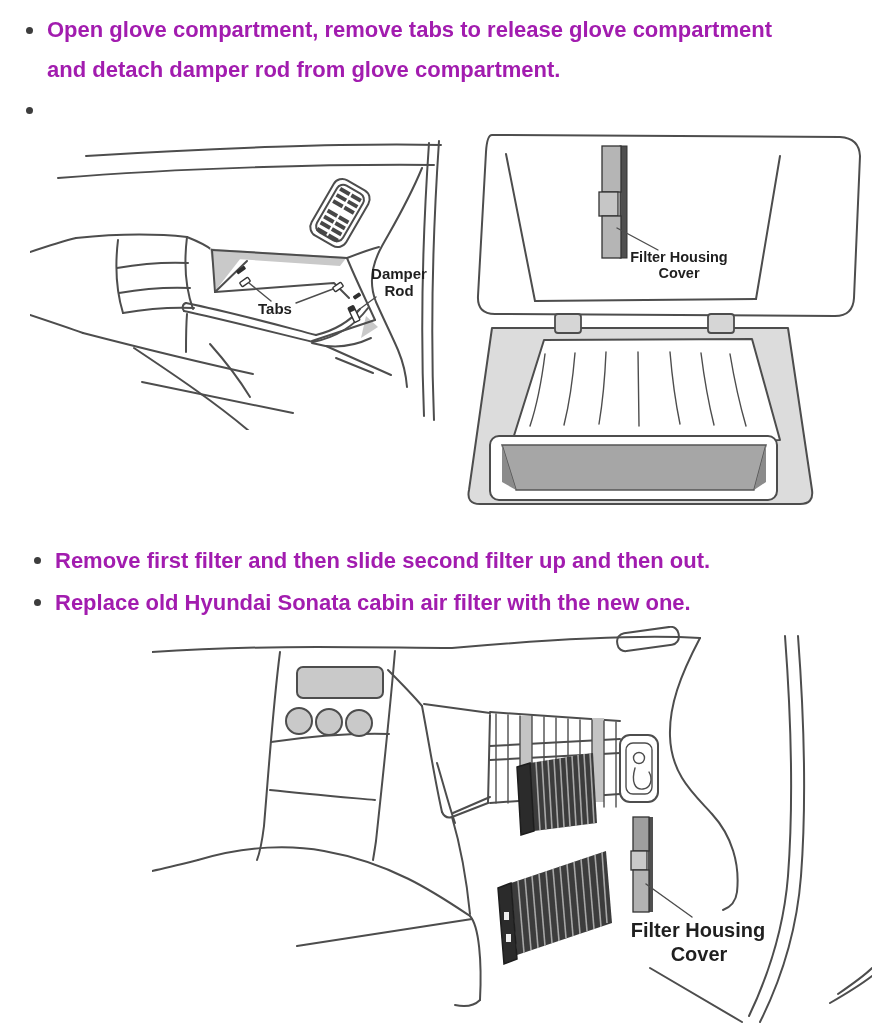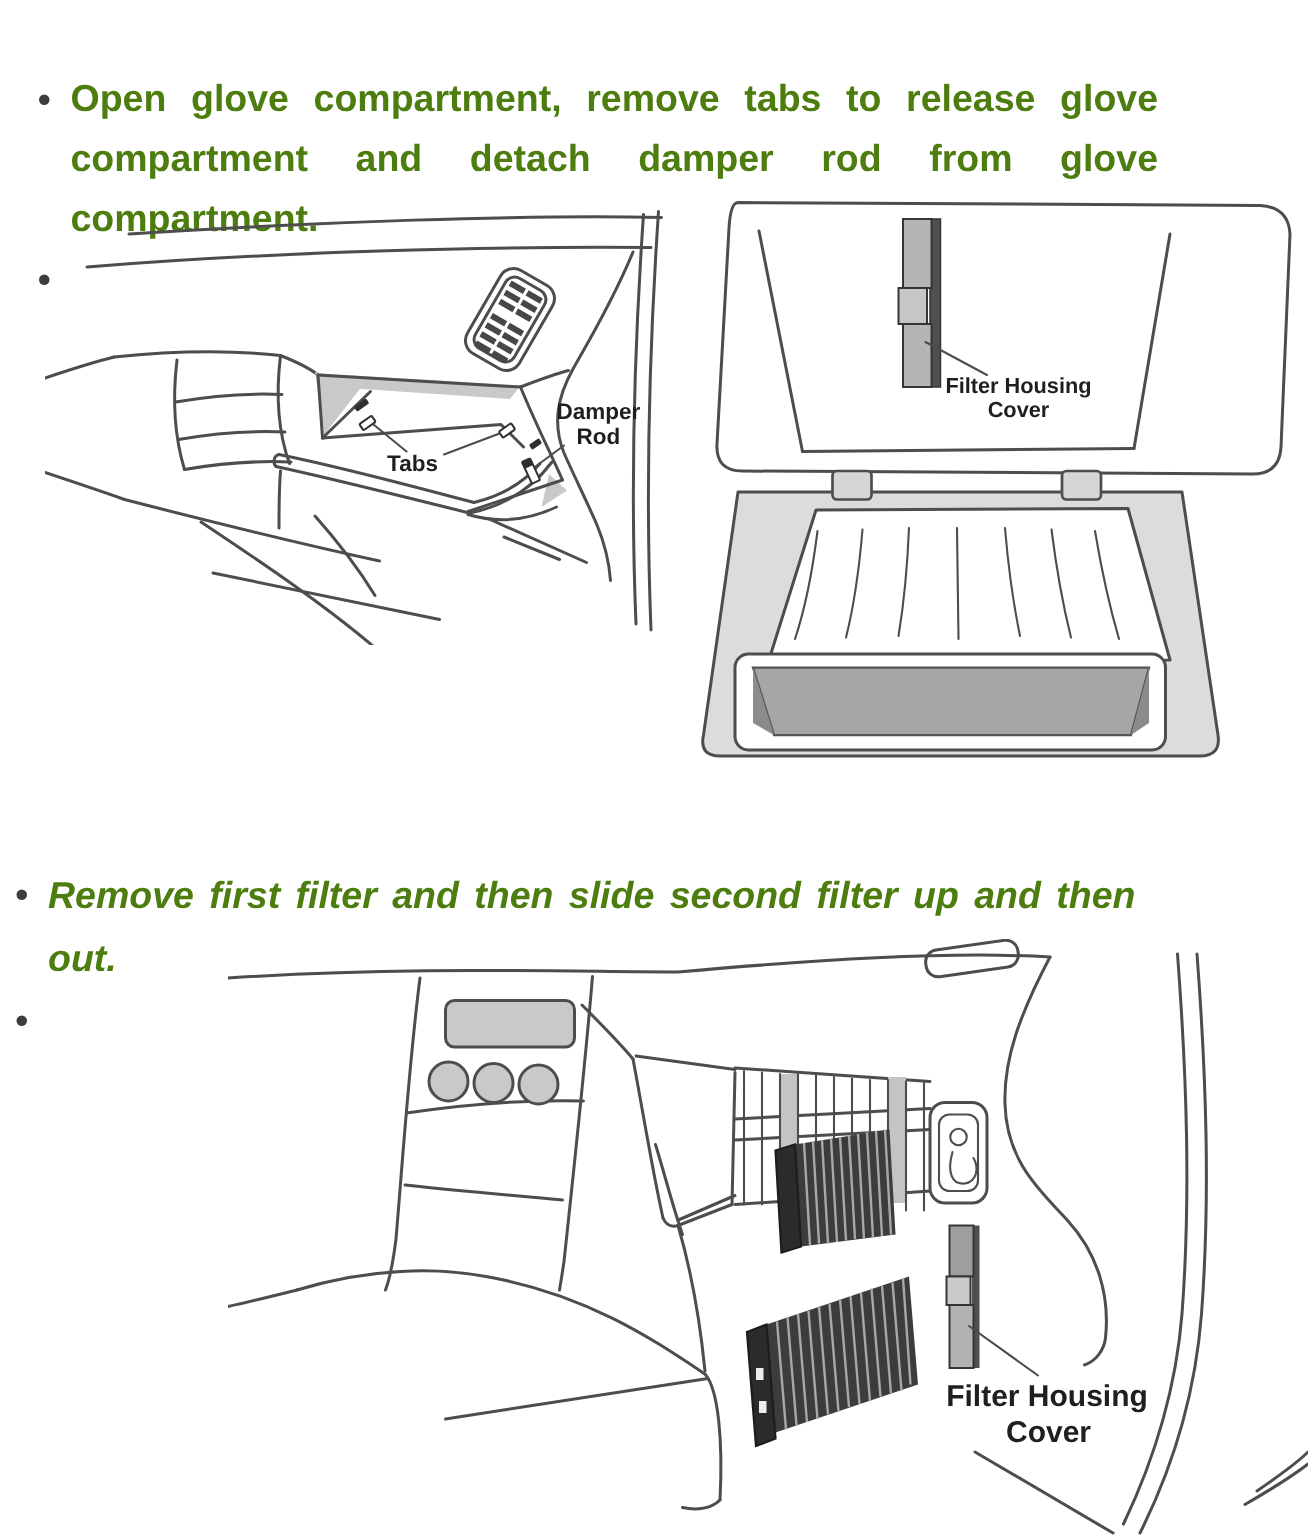--- a/index.html
+++ b/index.html
@@ -1,20 +1,20 @@
 <!DOCTYPE html>
 <html><head>
 <meta charset="utf-8">
 <style>
   html,body{margin:0;padding:0;background:#ffffff;}
   body{width:872px;height:1026px;position:relative;overflow:hidden;
        font-family:"Liberation Sans",sans-serif;}
-  .bullets{position:absolute;color:#4d7c0f;font-weight:bold;font-size:25px;margin-top:36px;}
+  .bullets{position:absolute;color:#a21caf;font-weight:bold;font-size:22px;}
   #bullets-top{left:20px;top:10px;width:832px;line-height:40px;}
-  #bullets-bottom{left:5px;top:540px;width:832px;line-height:42px;font-style:italic;}
+  #bullets-bottom{left:28px;top:540px;width:832px;line-height:42px;}
   .bullet{display:flex;align-items:flex-start;}
   .dot{flex:none;width:7px;height:7px;border-radius:50%;background:#3d3d3d;margin:17px 14px 0 6px;}
   .btext{width:725px;text-align:justify;}
   svg{position:absolute;}
   #fig-dash{left:30px;top:140px;}
   #fig-open{left:450px;top:130px;}
   #fig-removal{left:152px;top:626px;}
   svg text{font-family:"Liberation Sans",sans-serif;font-weight:bold;fill:#1f1f1f;}
   .ln{stroke:#4d4d4d;stroke-width:2;fill:none;stroke-linecap:round;stroke-linejoin:round;}
   .thin{stroke:#4d4d4d;stroke-width:1.4;fill:none;stroke-linecap:round;}
@@ -166,20 +166,21 @@
   <rect class="hinge" x="258" y="184" width="26" height="19" rx="3"></rect>
 </svg>
 
 <div class="bullets" id="bullets-bottom">
   <div class="bullet">
     <span class="dot"></span>
     <div class="btext">Remove first filter and then slide second filter up and then out.</div>
   </div>
   <div class="bullet">
     <span class="dot"></span>
+    <div class="btext">Replace old Hyundai Sonata cabin air filter with the new one.</div>
   </div>
 </div>
 
 <svg id="fig-removal" width="720" height="400" viewBox="0 0 720 400">
   <g class="ln">
     <path d="M0,26 C120,18 230,22 300,22 C390,14 480,8 548,12"></path>
     <path d="M548,12 C528,50 517,80 518,110 C519,150 544,170 560,188 C580,210 588,238 585,266 C584,274 579,281 571,284"></path>
     <path d="M633,10 C639,90 642,170 636,250 C632,300 617,348 597,390"></path>
     <path d="M646,10 C652,90 655,170 649,250 C645,302 630,352 608,396"></path>
     <path d="M686,368 C702,357 713,349 720,342"></path>

